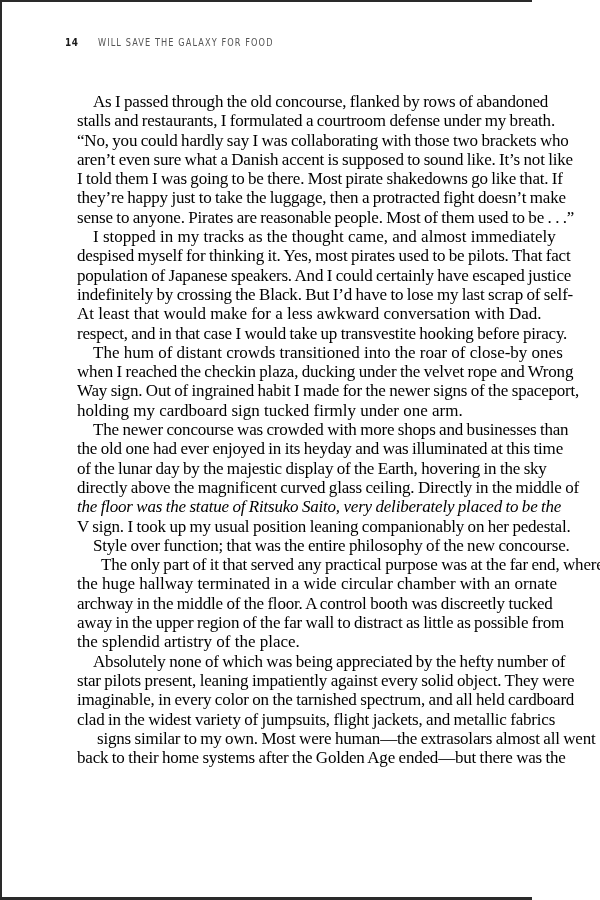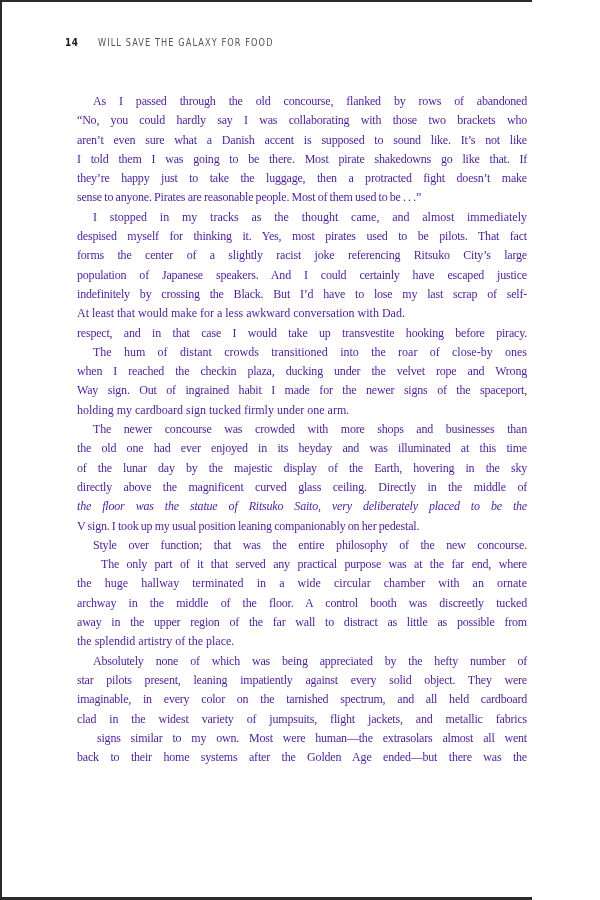--- a/index.html
+++ b/index.html
@@ -17,51 +17,51 @@
     position: absolute; left: 0; top: 0; font-weight: bold; color: #1a1a1a;
     letter-spacing: 0.5px; transform: scaleX(0.85); transform-origin: left;
   }
   .book-title {
     position: absolute; left: 33px; top: 0; white-space: nowrap; color: #555555;
     letter-spacing: 1.4px; transform: scaleX(0.78); transform-origin: left;
   }
   .text-block {
     position: absolute; left: 75px; top: 90px; width: 450px;
     font-family: "Liberation Serif", "DejaVu Serif", serif;
-    font-size: 12px; line-height: 19.3px; color: #4c1d95;
+    font-size: 17px; line-height: 19.3px; color: #000000;
   }
   .line {
     display: block; white-space: nowrap; text-align: justify; text-align-last: justify;
     height: 19.3px; overflow: visible;
   }
   .line.first { padding-left: 16px; }
   .line.last { text-align-last: left; }
 </style>
 </head>
 <body>
 
 <div class="page">
   <div class="running-head">
     <span class="folio">14</span>
     <span class="book-title">WILL SAVE THE GALAXY FOR FOOD</span>
   </div>
 
   <div class="text-block" id="text-block">
       <div>
         <span class="line first" style="display: block; letter-spacing: -0.2px; word-spacing: -0.5px;">As I passed through the old concourse, flanked by rows of abandoned</span>
+        <span class="line" style="display: block; letter-spacing: -0.2px; word-spacing: -0.5px;">stalls and restaurants, I formulated a courtroom defense under my breath.</span>
         <span class="line" style="display: block; letter-spacing: -0.2px; word-spacing: -0.5px;">“No, you could hardly say I was collaborating with those two brackets who</span>
         <span class="line" style="display: block; letter-spacing: -0.2px; word-spacing: -0.5px;">aren’t even sure what a Danish accent is supposed to sound like. It’s not like</span>
         <span class="line" style="display: block; letter-spacing: -0.2px; word-spacing: -0.5px;">I told them I was going to be there. Most pirate shakedowns go like that. If</span>
         <span class="line" style="display: block; letter-spacing: -0.2px; word-spacing: -0.5px;">they’re happy just to take the luggage, then a protracted fight doesn’t make</span>
         <span class="line last" style="display: block; letter-spacing: -0.2px; word-spacing: -0.5px;">sense to anyone. Pirates are reasonable people. Most of them used to be . . .”</span>
       </div>
       <div>
         <span class="line first" style="display: block;">I stopped in my tracks as the thought came, and almost immediately</span>
         <span class="line" style="display: block; letter-spacing: -0.2px; word-spacing: -0.5px;">despised myself for thinking it. Yes, most pirates used to be pilots. That fact</span>
-        <span class="line" style="display: block; letter-spacing: -0.2px; word-spacing: -0.5px;">forms the center of a slightly racist joke referencing Ritsuko City’s large</span>
         <span class="line" style="display: block; letter-spacing: -0.2px; word-spacing: -0.5px;">population of Japanese speakers. And I could certainly have escaped justice</span>
         <span class="line" style="display: block; letter-spacing: -0.2px; word-spacing: -0.5px;">indefinitely by crossing the Black. But I’d have to lose my last scrap of self-</span>
         <span class="line last" style="display: block;">At least that would make for a less awkward conversation with Dad.</span>
         <span class="line" style="display: block; letter-spacing: -0.2px; word-spacing: -0.5px;">respect, and in that case I would take up transvestite hooking before piracy.</span>
       </div>
       <div>
         <span class="line first" style="display: block;">The hum of distant crowds transitioned into the roar of close-by ones</span>
         <span class="line" style="display: block; letter-spacing: -0.2px; word-spacing: -0.5px;">when I reached the checkin plaza, ducking under the velvet rope and Wrong</span>
         <span class="line" style="display: block; letter-spacing: -0.2px; word-spacing: -0.5px;">Way sign. Out of ingrained habit I made for the newer signs of the spaceport,</span>
         <span class="line last" style="display: block;">holding my cardboard sign tucked firmly under one arm.</span>

